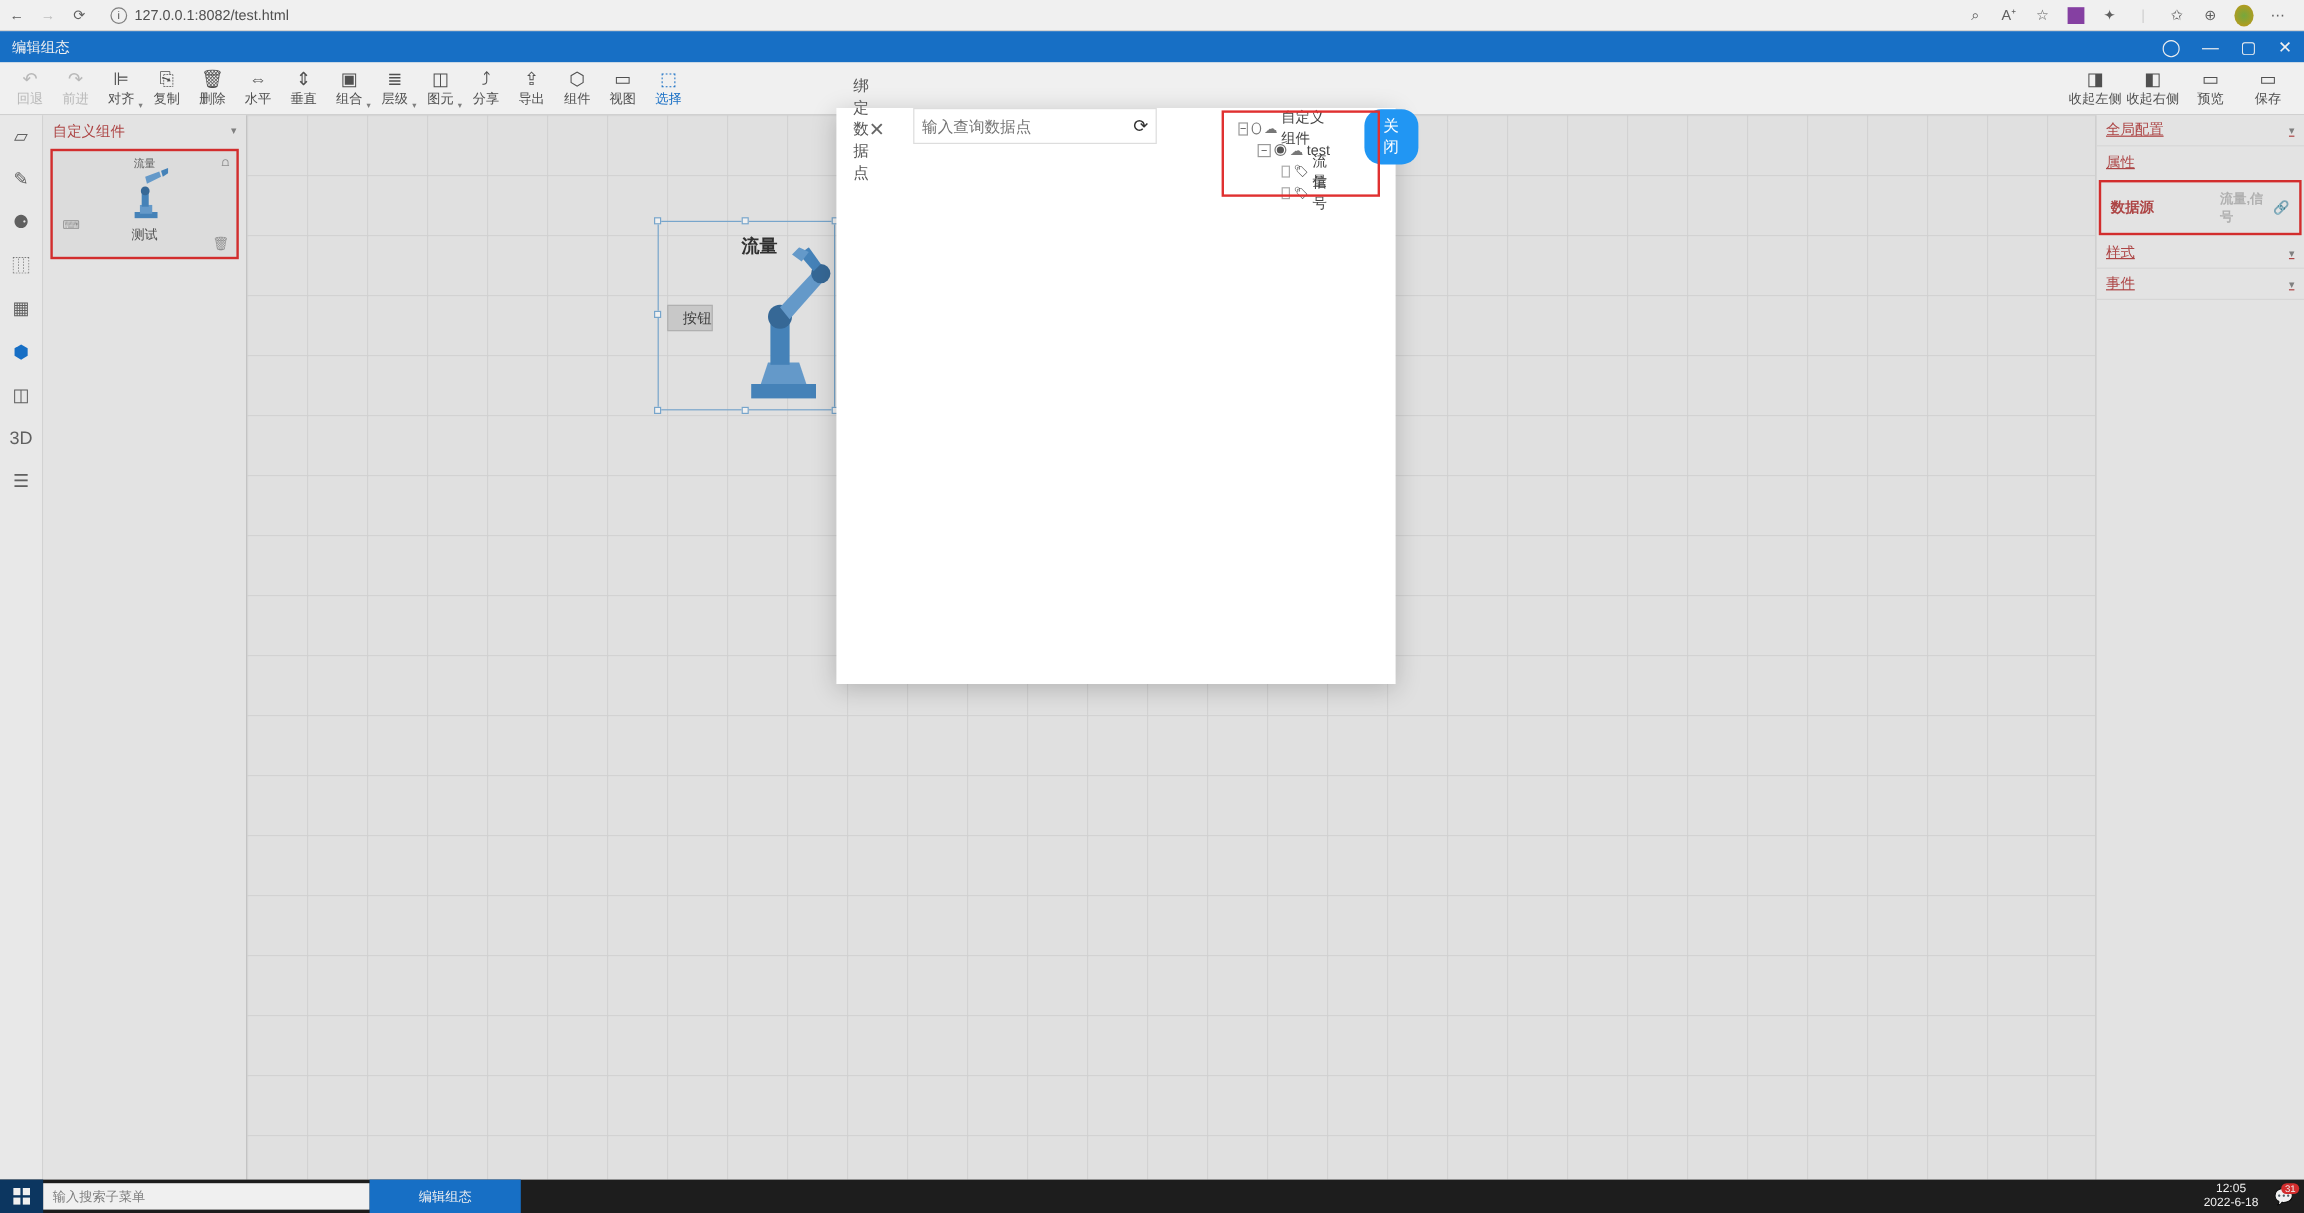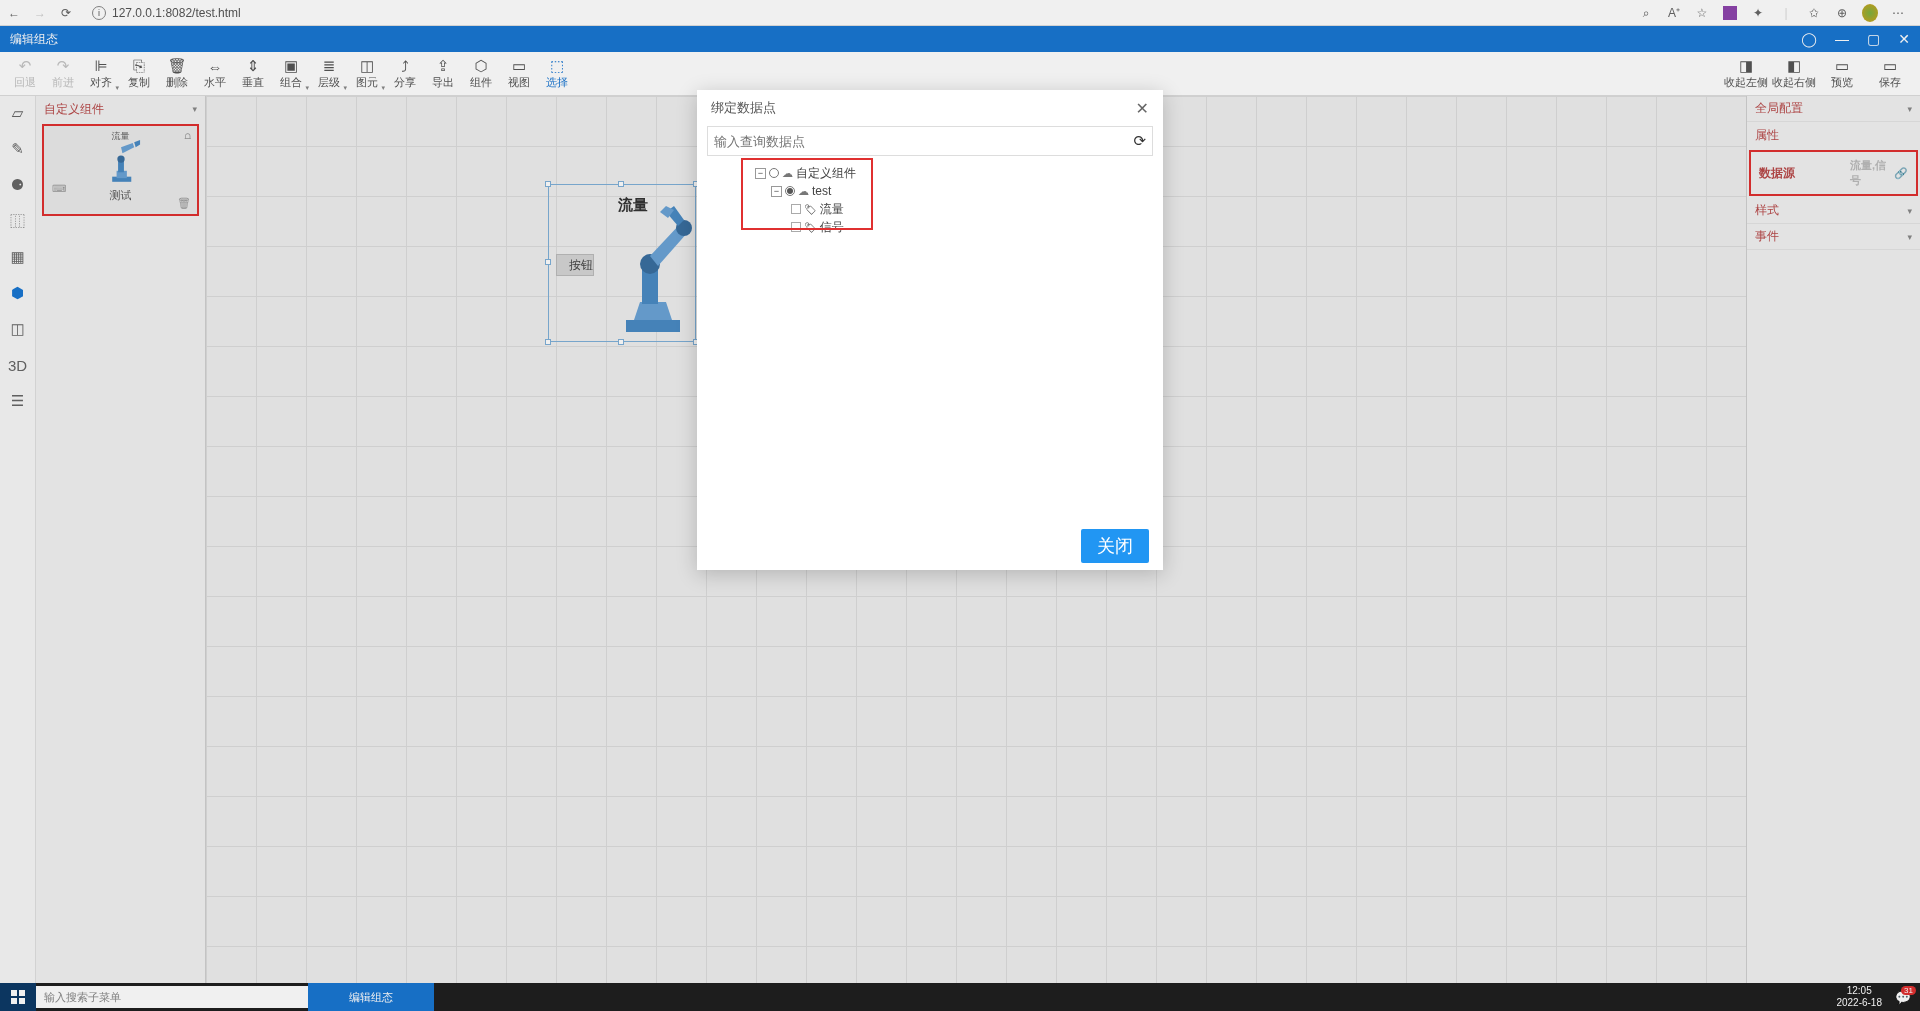--- a/index.html
+++ b/index.html
@@ -85,41 +85,41 @@
 }
 .robot-big { position:absolute; left:400px; top:110px; }
 .sel-box { position:absolute; left:342px; top:88px; width:148px; height:158px; border:1px solid #7fb0d8;}
 .sel-handle { position:absolute; width:6px;height:6px;background:#fff;border:1px solid #7fb0d8;}
 
 .right-panel {
   width: 174px; background: #f2f2f2; border-left: 1px solid #d0d0d0;
 }
 .rp-section {
   height: 26px; display:flex; align-items:center; padding: 0 8px; font-size:12px;
-  color:#b84a4a; border-bottom:1px solid #e4e4e4; justify-content:space-between;cursor:pointer;
+  color:#b84a4a; border-bottom:1px solid #e4e4e4; justify-content:space-between;cursor:pointer;text-decoration:underline;
 }
 .rp-section .chev-icon { font-size:9px;color:#888;}
 .rp-row {
   display:flex; align-items:center; padding: 4px 8px; font-size:12px;
   border-bottom:1px solid #e4e4e4;
   font-weight:bold;
 }
 .rp-row.highlight { border:2px solid #e03030; margin: 2px 2px; }
 .rp-label { color:#b84a4a; width:44px; }
 .rp-value { flex:1; color:#bbb; font-size:11px; padding:2px 4px;margin-left:43px;}
 .link-icon { font-size:11px; color:#888; cursor:pointer;}
 
 .overlay {
   position:absolute; inset:0; background:rgba(0,0,0,0.06);
   display:flex; z-index:100;
 }
 .dialog {
   position:absolute; left:697px; top:90px; width:466px; height:480px;
   background:#fff; box-shadow:0 4px 20px rgba(0,0,0,0.2);
-  display:flex; flex-direction:column;
+  display:flex; flex-direction:row;
 }
 .dialog-header {
   height:36px; display:flex; align-items:center; padding:0 14px;
   font-size:13px; color:#555; justify-content:space-between;
 }
 .close-x { font-size:16px; color:#666; cursor:pointer; }
 .dialog-search {
   display:flex; align-items:center; margin:0 10px; border:1px solid #ddd;
   height:30px; padding:0 6px;
 }
@@ -139,21 +139,21 @@
 .tree-radio { width:10px;height:10px;border:1px solid #777;border-radius:50%;display:inline-block;position:relative;}
 .tree-radio.checked::after{content:'';position:absolute;inset:1px;background:#555;border-radius:50%;}
 .tree-check { width:10px;height:10px;border:1px solid #aaa;display:inline-block;}
 .cloud-icon { font-size:11px;color:#777; }
 .tag-icon { font-size:10px;color:#333; }
 .dialog-footer {
   height:48px; display:flex; align-items:center; justify-content:flex-end; padding:0 14px;
 }
 .btn-close {
   background:#2196f3; color:#fff; border:none; padding:5px 16px;
-  font-size:18px; border-radius:2px; cursor:pointer;text-align:right;
+  font-size:13px; border-radius:14px; cursor:pointer;text-align:right;
 }
 
 .taskbar {
   position:absolute; bottom:0; left:0; right:0; height:28px;
   background:#1f1f1f; display:flex; align-items:center; color:#fff; font-size:11px;
 }
 .win-btn { width:36px; height:28px; background:#0d3a66; display:flex;align-items:center;justify-content:center;cursor:pointer;}
 .search-box { width:272px; height:22px; background:#fff; color:#888; font-size:11px; padding:0 8px; display:flex;align-items:center; margin-left:0;}
 .task-item { width:126px; height:28px; background:#1976d2; display:flex;align-items:center;justify-content:center;font-size:11px;}
 .task-spacer { flex:1; }

